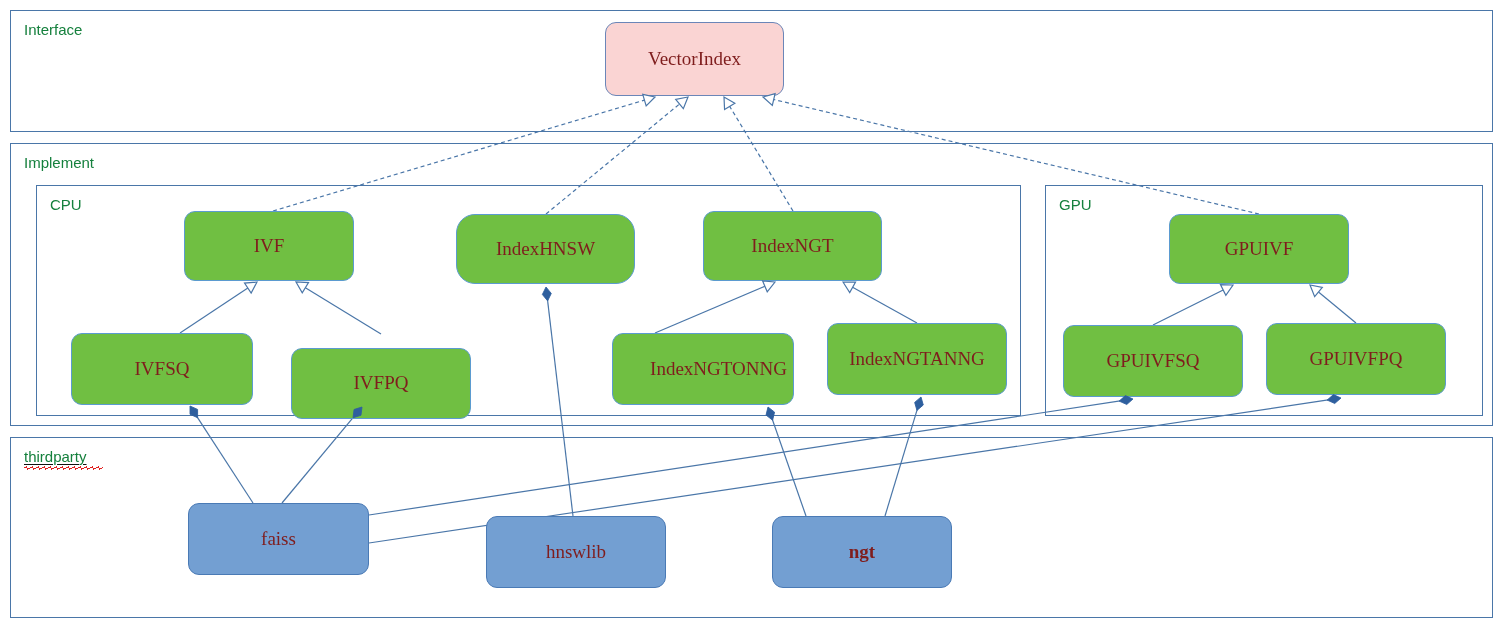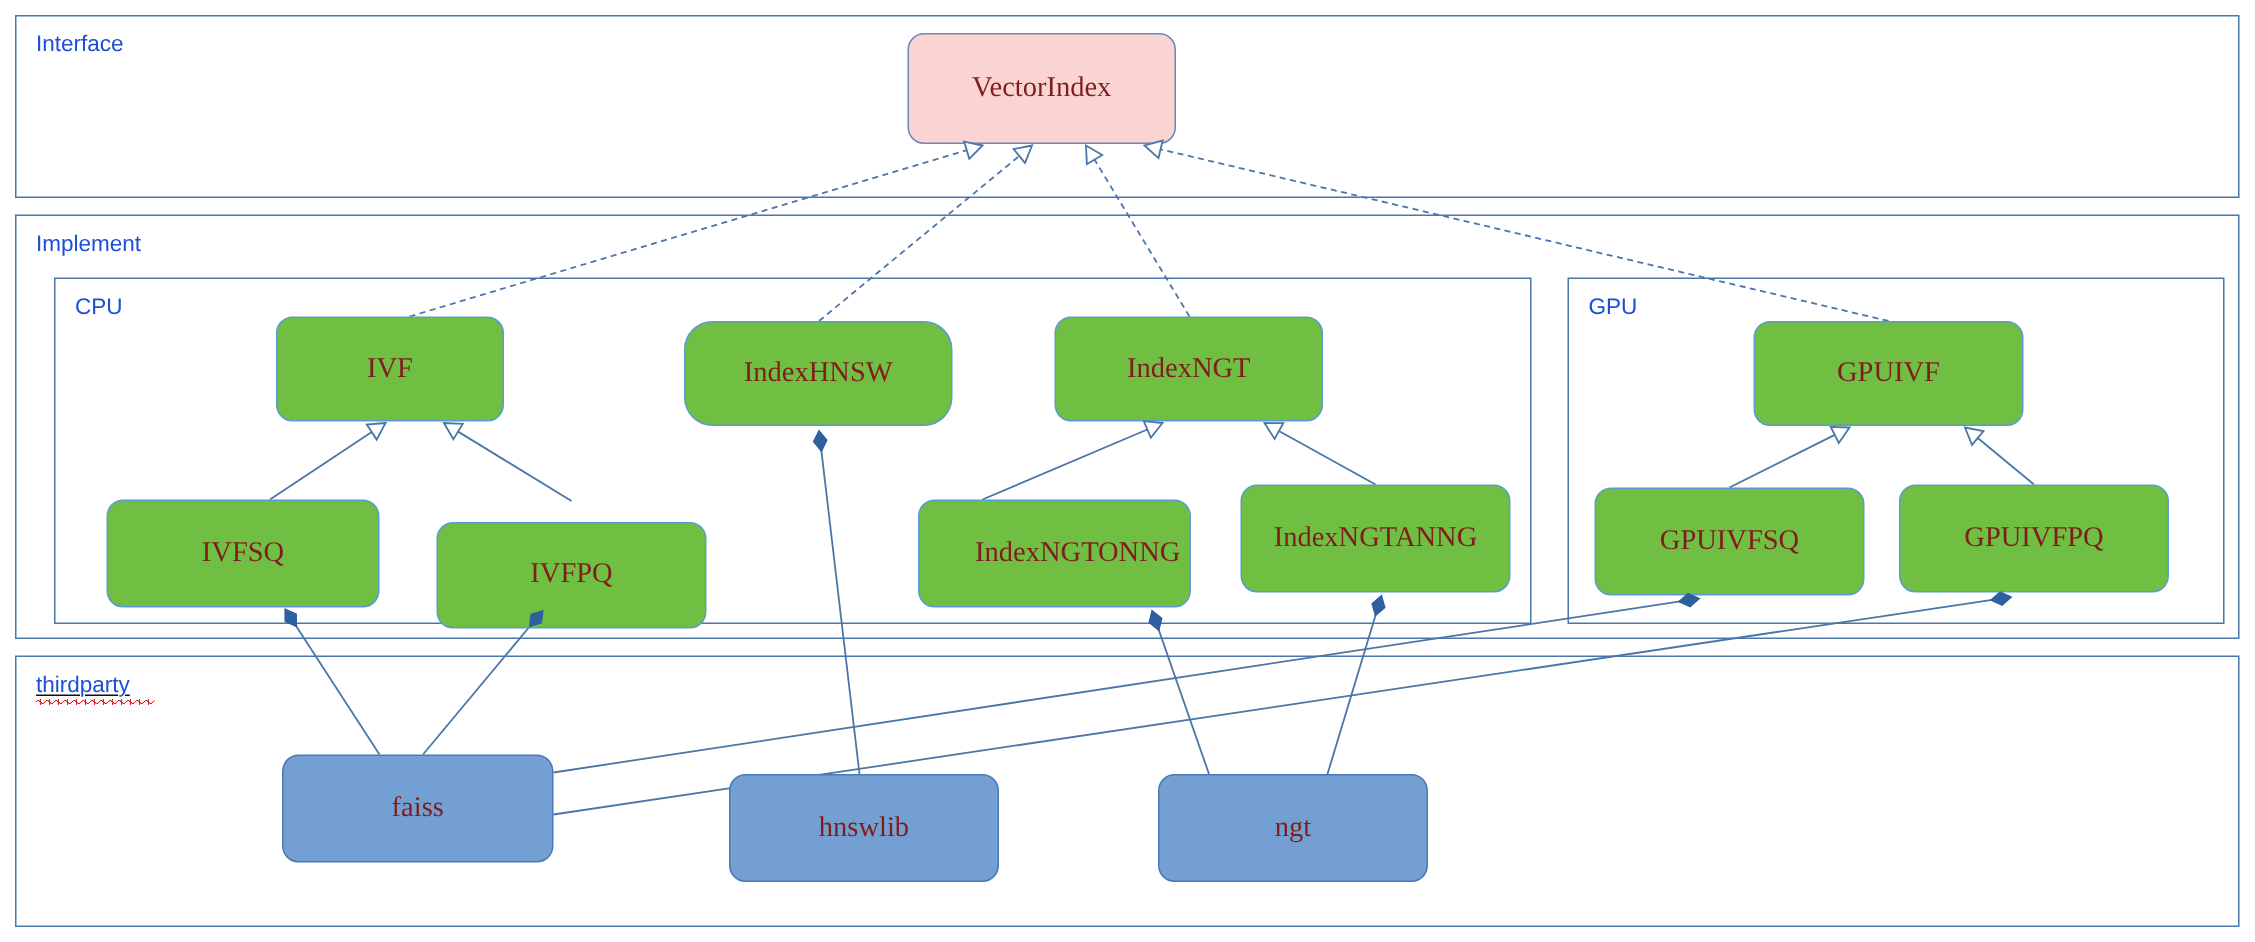--- a/index.html
+++ b/index.html
@@ -22,21 +22,21 @@
   .frame {
     position: absolute;
     box-sizing: border-box;
     border: 1px solid #4a76a8;
     background: transparent;
   }
   .frame-label {
     position: absolute;
     font-family: "Liberation Sans", sans-serif;
     font-size: 15px;
-    color: #1d4ed8;
+    color: #15803d;
     white-space: nowrap;
     line-height: 1;
   }
   .frame-label.misspelled {
     text-decoration: underline;
     text-decoration-color: #111111;
     text-decoration-thickness: 1px;
     text-underline-offset: 2px;
   }
   .squiggle {
@@ -123,33 +123,33 @@
       <line x1="282" y1="503" x2="353.67760280436175" y2="416.9868766347659" stroke="#4a76a8" stroke-width="1.2" stroke-linecap="butt"></line>
       <line x1="369" y1="515" x2="1120.1473031172916" y2="400.95145659475673" stroke="#4a76a8" stroke-width="1.2" stroke-linecap="butt"></line>
       <line x1="369" y1="543" x2="1328.142279135617" y2="399.9180756433493" stroke="#4a76a8" stroke-width="1.2" stroke-linecap="butt"></line>
       <line x1="573" y1="516" x2="547.5222072508122" y2="299.91057260874106" stroke="#4a76a8" stroke-width="1.2" stroke-linecap="butt"></line>
       <line x1="806" y1="516" x2="772.2795030484232" y2="419.2754166388981" stroke="#4a76a8" stroke-width="1.2" stroke-linecap="butt"></line>
       <line x1="885" y1="516" x2="917.2357084777578" y2="409.4430747540781" stroke="#4a76a8" stroke-width="1.2" stroke-linecap="butt"></line>
     </svg>
 
   <div id="node-layer">
       <div class="node iface" style="left: 605px; top: 22px; width: 179px; height: 74px;">VectorIndex</div>
-      <div class="node impl" style="left: 184px; top: 211px; width: 152px; height: 70px;">IVF</div>
+      <div class="node impl" style="left: 184px; top: 211px; width: 170px; height: 70px;">IVF</div>
       <div class="node impl" style="left: 456px; top: 214px; width: 179px; height: 70px; border-radius: 19px;">IndexHNSW</div>
       <div class="node impl" style="left: 703px; top: 211px; width: 179px; height: 70px;">IndexNGT</div>
       <div class="node impl" style="left: 71px; top: 333px; width: 182px; height: 72px;">IVFSQ</div>
       <div class="node impl" style="left: 291px; top: 348px; width: 180px; height: 71px;">IVFPQ</div>
       <div class="node impl" style="left: 612px; top: 333px; width: 182px; height: 72px; padding-left: 31px;">IndexNGTONNG</div>
       <div class="node impl" style="left: 827px; top: 323px; width: 180px; height: 72px;">IndexNGTANNG</div>
       <div class="node impl" style="left: 1169px; top: 214px; width: 180px; height: 70px;">GPUIVF</div>
       <div class="node impl" style="left: 1063px; top: 325px; width: 180px; height: 72px;">GPUIVFSQ</div>
       <div class="node impl" style="left: 1266px; top: 323px; width: 180px; height: 72px;">GPUIVFPQ</div>
       <div class="node thirdp" style="left: 188px; top: 503px; width: 181px; height: 72px; text-align: right;">faiss</div>
       <div class="node thirdp" style="left: 486px; top: 516px; width: 180px; height: 72px;">hnswlib</div>
-      <div class="node thirdp" style="left: 772px; top: 516px; width: 180px; height: 72px;">ngt</div>
+      <div class="node thirdp" style="left: 772px; top: 516px; width: 180px; height: 72px; font-weight: bold;">ngt</div>
     </div>
 
   <svg id="edges-top" viewBox="0 0 1503 628" width="1503" height="628" xmlns="http://www.w3.org/2000/svg">
       <polygon points="0,0 -11,-6 -11,6" fill="#ffffff" stroke="#4a76a8" stroke-width="1.2" stroke-linejoin="miter" transform="translate(655,97) rotate(-16.61664585847018)"></polygon>
       <polygon points="0,0 -11,-6 -11,6" fill="#ffffff" stroke="#4a76a8" stroke-width="1.2" stroke-linejoin="miter" transform="translate(688,97) rotate(-39.486599971332446)"></polygon>
       <polygon points="0,0 -11,-6 -11,6" fill="#ffffff" stroke="#4a76a8" stroke-width="1.2" stroke-linejoin="miter" transform="translate(724,97) rotate(-121.18497465873838)"></polygon>
       <polygon points="0,0 -11,-6 -11,6" fill="#ffffff" stroke="#4a76a8" stroke-width="1.2" stroke-linejoin="miter" transform="translate(763,97) rotate(-166.72729144802332)"></polygon>
       <polygon points="0,0 -11,-6 -11,6" fill="#ffffff" stroke="#4a76a8" stroke-width="1.2" stroke-linejoin="miter" transform="translate(257,282) rotate(-33.51800864525191)"></polygon>
       <polygon points="0,0 -11,-6 -11,6" fill="#ffffff" stroke="#4a76a8" stroke-width="1.2" stroke-linejoin="miter" transform="translate(296,282) rotate(-148.54317664244476)"></polygon>
       <polygon points="0,0 -11,-6 -11,6" fill="#ffffff" stroke="#4a76a8" stroke-width="1.2" stroke-linejoin="miter" transform="translate(775,282) rotate(-23.025492008528033)"></polygon>

